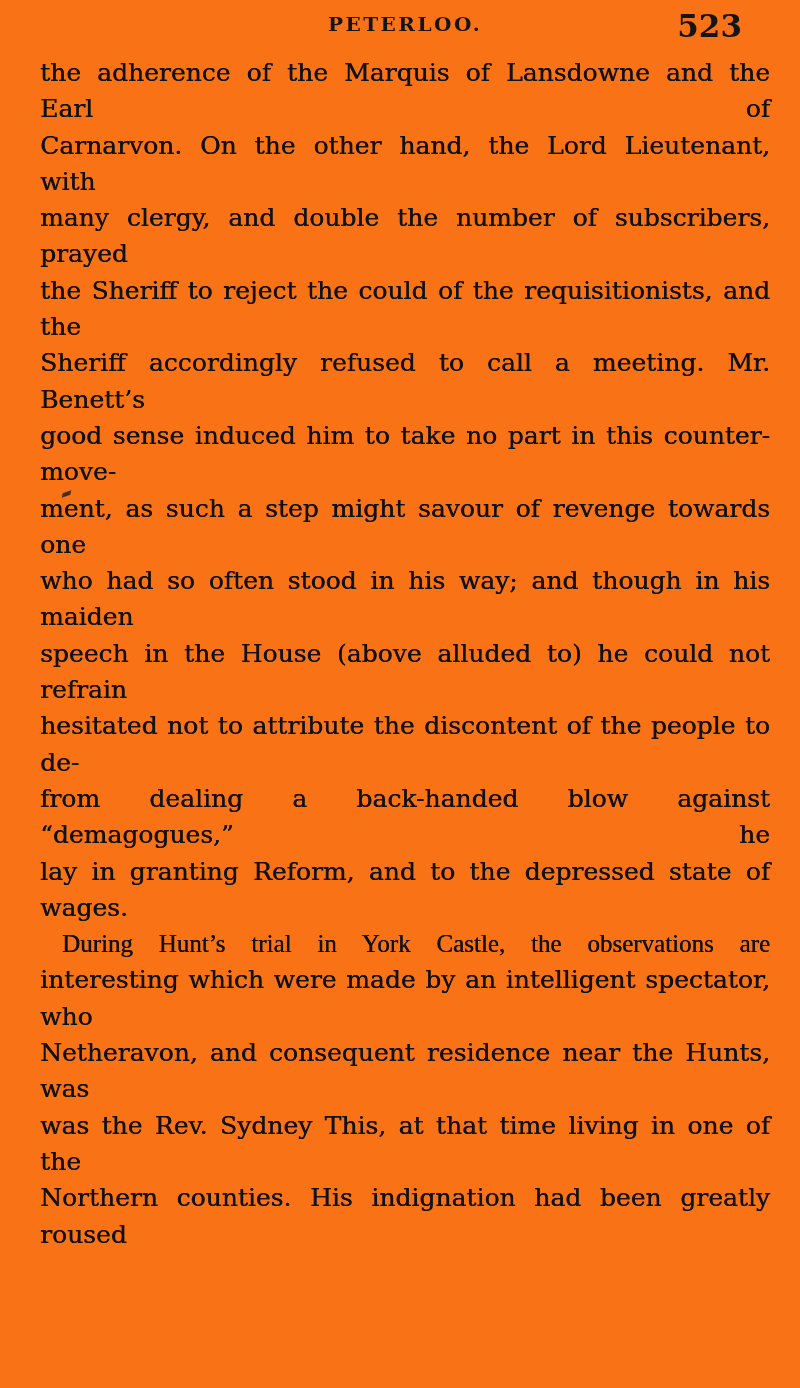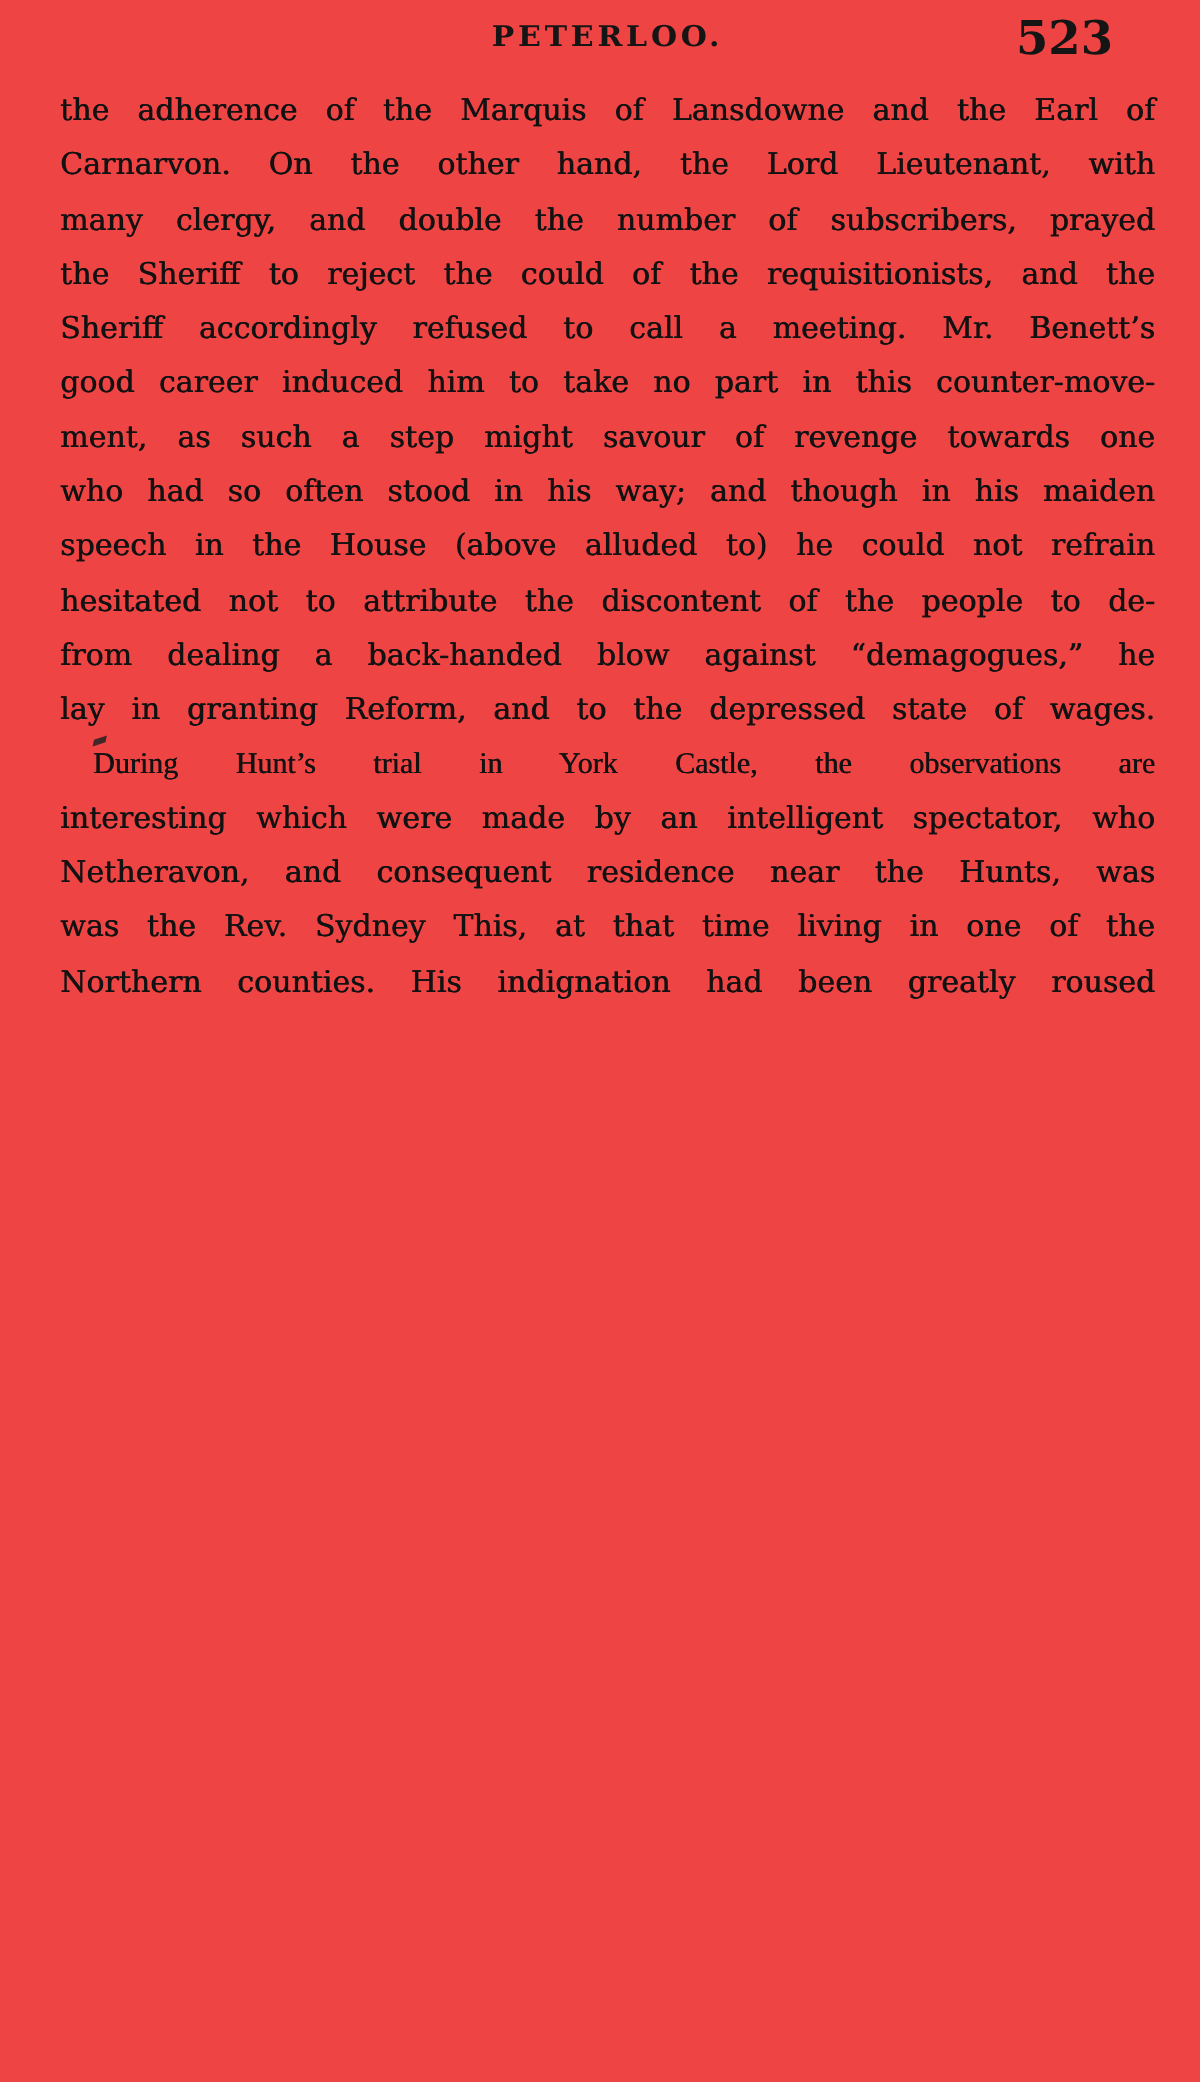--- a/index.html
+++ b/index.html
@@ -4,21 +4,21 @@
 <style>
   html, body {
     margin: 0;
     padding: 0;
     background: #e9e9e9;
   }
   .page {
     position: relative;
     width: 800px;
     height: 1388px;
-    background: #ef4444;
+    background: #f97316;
     color: #111111;
     font-family: "DejaVu Serif", "Liberation Serif", serif;
     overflow: hidden;
     box-sizing: border-box;
   }
   .running-head {
     position: absolute;
     top: 12px;
     left: 40px;
     width: 730px;
@@ -45,21 +45,21 @@
     position: absolute;
     top: 55px;
     left: 40px;
     width: 730px;
   }
   .paragraph {
     margin: 0;
     padding: 0;
   }
   .line {
-    font-size: 20px;
+    font-size: 25px;
     line-height: 36.3px;
     white-space: normal;
     text-align: justify;
     text-align-last: justify;
     word-spacing: 1px;
     color: #121212;
     
     text-shadow: 0.4px 0 0 #121212;
   }
   .line.indent {
@@ -88,21 +88,21 @@
     <span class="head-pagenum">523</span>
   </div>
 
   <div class="text-body">
       <div class="paragraph">
         <div class="line">the adherence of the Marquis of Lansdowne and the Earl of</div>
         <div class="line">Carnarvon.  On the other hand, the Lord Lieutenant, with</div>
         <div class="line">many clergy, and double the number of subscribers, prayed</div>
         <div class="line">the Sheriff to reject the could of the requisitionists, and the</div>
         <div class="line">Sheriff accordingly refused to call a meeting.  Mr. Benett’s</div>
-        <div class="line">good career induced him to take no part in this counter-move-</div>
+        <div class="line">good sense induced him to take no part in this counter-move-</div>
         <div class="line">ment, as such a step might savour of revenge towards one</div>
         <div class="line">who had so often stood in his way; and though in his maiden</div>
         <div class="line">speech in the House (above alluded to) he could not refrain</div>
         <div class="line">hesitated not to attribute the discontent of the people to de-</div>
         <div class="line">from dealing a back-handed blow against “demagogues,” he</div>
         <div class="line">lay in granting Reform, and to the depressed state of wages.</div>
       </div>
       <div class="paragraph">
         <div class="line indent">During Hunt’s trial in York Castle, the observations are</div>
         <div class="line">interesting which were made by an intelligent spectator, who</div>

